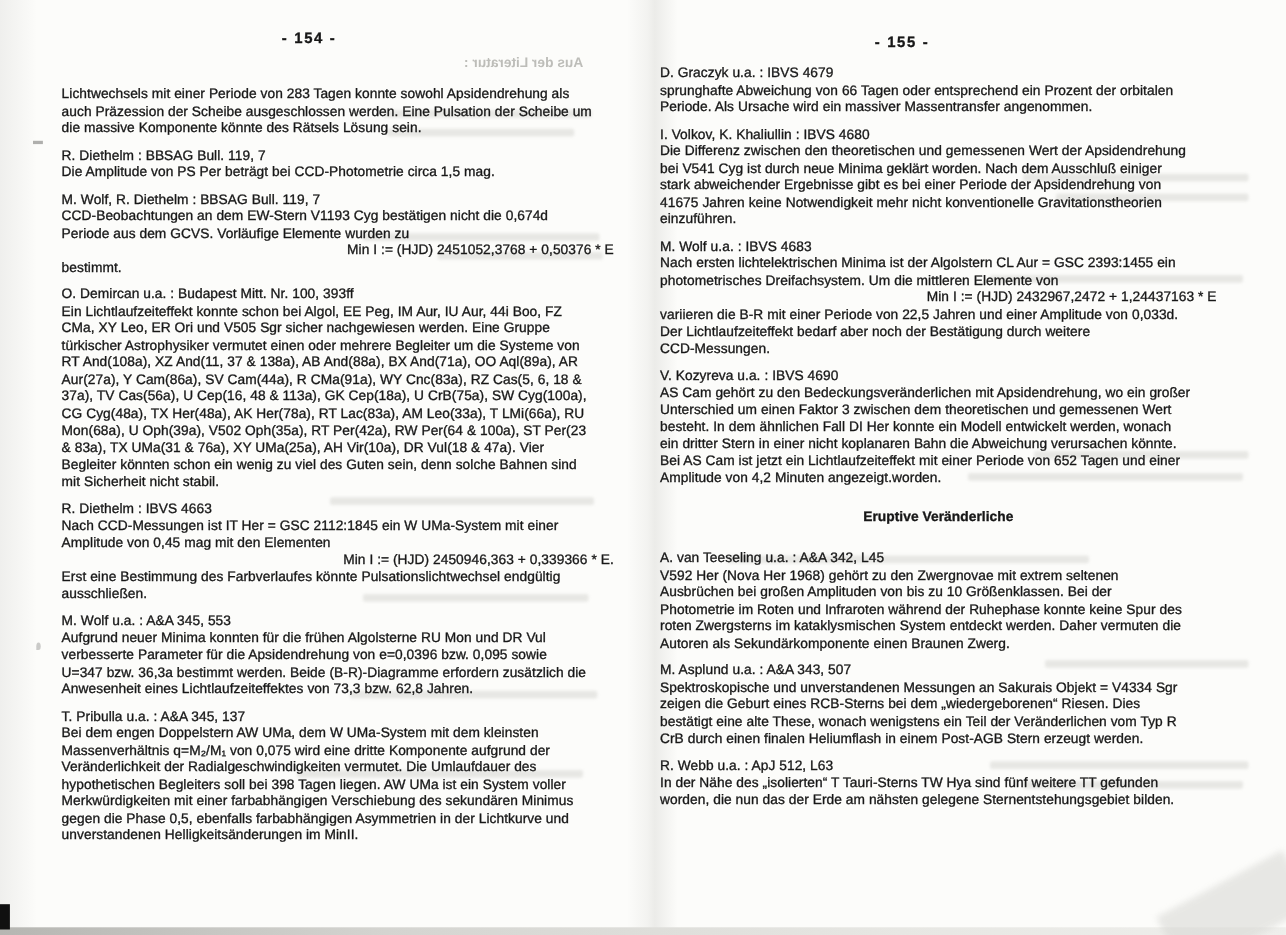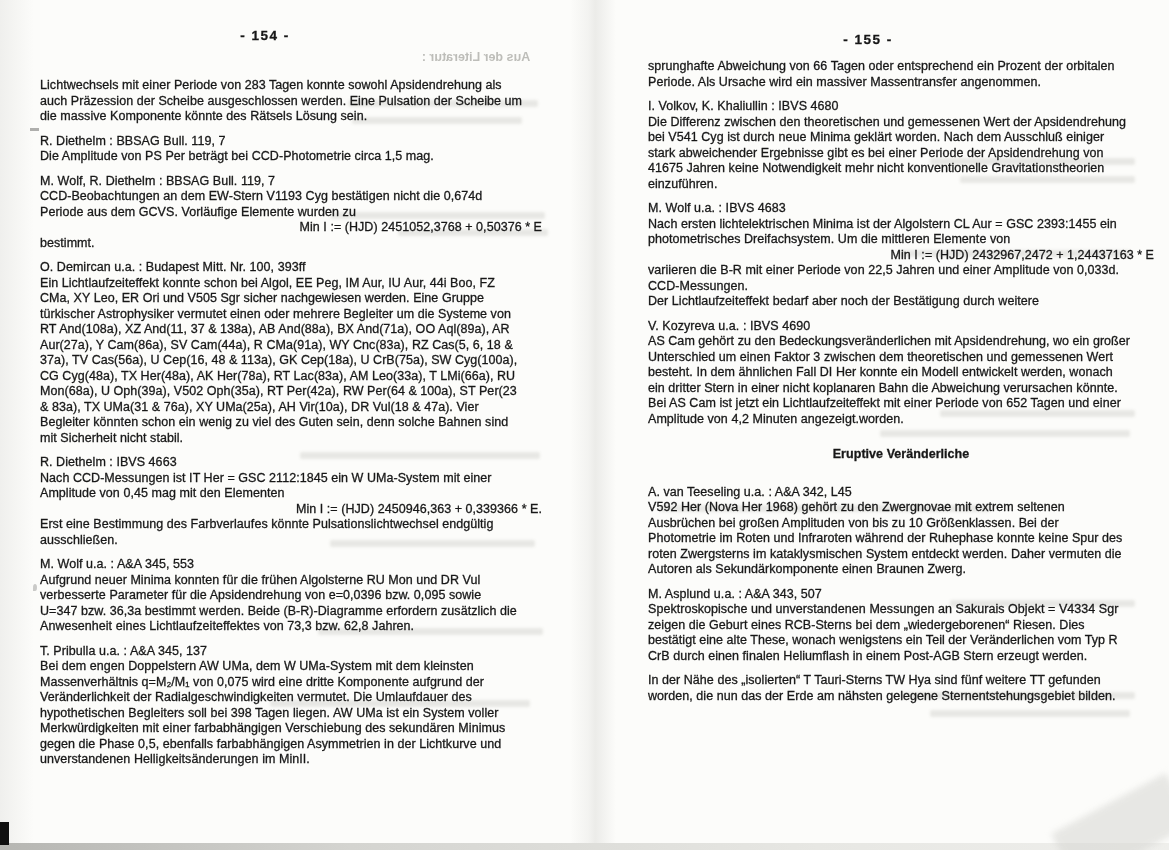--- a/index.html
+++ b/index.html
@@ -17,22 +17,22 @@
   .bottom-strip{position:absolute;left:0;bottom:0;width:100%;height:7px;
     background:linear-gradient(90deg,#b6b6b2,#d4d4d0 30%,#e7e7e3 70%,#efefec);}
   .corner-chip{position:absolute;left:0;top:822px;width:9px;height:23px;background:#101010;}
   .corner-smudge{position:absolute;right:-18px;bottom:-8px;width:130px;height:58px;
     background:#d7d7d3;opacity:.55;filter:blur(3px);transform:rotate(-28deg);}
   .stray-mark-1{position:absolute;left:30px;top:128px;width:9px;height:2.5px;background:#8f8f8c;opacity:.7;}
   .stray-mark-2{position:absolute;left:33px;top:584px;width:4px;height:7px;background:#a9a9a6;opacity:.6;border-radius:50% 50% 50% 0;}
 
   
   .page{position:absolute;top:0;}
-  .page-154{left:40px;top:26px;width:502px;}
-  .page-155{left:648px;top:30px;width:506px;}
+  .page-154{left:56px;top:26px;width:502px;}
+  .page-155{left:600px;top:30px;width:506px;}
   .page-head{text-align:center;}
   .page-number{display:inline-block;font-weight:bold;font-size:13.5px;letter-spacing:1.5px;
     -webkit-text-stroke:.3px #171717;}
   .page-154 .page-number{transform:translateX(-26px);}
   .page-155 .page-number{transform:translateX(-33px);}
   .page-body-154{margin-top:34px;}
   .page-body-155{margin-top:11px;}
 
   .block{margin-bottom:9px;}
   .heading-block{margin:20px 0 22px;}
@@ -139,39 +139,40 @@
       </div>
     </div>
 </div>
 
 <div class="page page-155">
   <div class="page-head">
     <span class="page-number">- 155 -</span>
   </div>
   <div class="page-body page-body-155">
       <div class="block">
+        <div class="line">D. Graczyk u.a. : IBVS 4679</div>
         <div class="line">sprunghafte Abweichung von 66 Tagen oder entsprechend ein Prozent der orbitalen</div>
         <div class="line">Periode. Als Ursache wird ein massiver Massentransfer angenommen.</div>
       </div>
       <div class="block">
         <div class="line">I. Volkov, K. Khaliullin : IBVS 4680</div>
         <div class="line">Die Differenz zwischen den theoretischen und gemessenen Wert der Apsidendrehung</div>
         <div class="line">bei V541 Cyg ist durch neue Minima geklärt worden. Nach dem Ausschluß einiger</div>
         <div class="line">stark abweichender Ergebnisse gibt es bei einer Periode der Apsidendrehung von</div>
         <div class="line">41675 Jahren keine Notwendigkeit mehr nicht konventionelle Gravitationstheorien</div>
         <div class="line">einzuführen.</div>
       </div>
       <div class="block">
         <div class="line">M. Wolf u.a. : IBVS 4683</div>
         <div class="line">Nach ersten lichtelektrischen Minima ist der Algolstern CL Aur = GSC 2393:1455 ein</div>
         <div class="line">photometrisches Dreifachsystem. Um die mittleren Elemente von</div>
         <div class="line center">Min I := (HJD) 2432967,2472 + 1,24437163 * E</div>
         <div class="line">variieren die B-R mit einer Periode von 22,5 Jahren und einer Amplitude von 0,033d.</div>
+        <div class="line">Der Lichtlaufzeiteffekt bedarf aber noch der Bestätigung durch weitere</div>
         <div class="line">CCD-Messungen.</div>
-        <div class="line">Der Lichtlaufzeiteffekt bedarf aber noch der Bestätigung durch weitere</div>
       </div>
       <div class="block">
         <div class="line">V. Kozyreva u.a. : IBVS 4690</div>
         <div class="line">AS Cam gehört zu den Bedeckungsveränderlichen mit Apsidendrehung, wo ein großer</div>
         <div class="line">Unterschied um einen Faktor 3 zwischen dem theoretischen und gemessenen Wert</div>
         <div class="line">besteht. In dem ähnlichen Fall DI Her konnte ein Modell entwickelt werden, wonach</div>
         <div class="line">ein dritter Stern in einer nicht koplanaren Bahn die Abweichung verursachen könnte.</div>
         <div class="line">Bei AS Cam ist jetzt ein Lichtlaufzeiteffekt mit einer Periode von 652 Tagen und einer</div>
         <div class="line">Amplitude von 4,2 Minuten angezeigt.worden.</div>
       </div>
@@ -187,17 +188,18 @@
         <div class="line">Autoren als Sekundärkomponente einen Braunen Zwerg.</div>
       </div>
       <div class="block">
         <div class="line">M. Asplund u.a. : A&amp;A 343, 507</div>
         <div class="line">Spektroskopische und unverstandenen Messungen an Sakurais Objekt = V4334 Sgr</div>
         <div class="line">zeigen die Geburt eines RCB-Sterns bei dem „wiedergeborenen“ Riesen. Dies</div>
         <div class="line">bestätigt eine alte These, wonach wenigstens ein Teil der Veränderlichen vom Typ R</div>
         <div class="line">CrB durch einen finalen Heliumflash in einem Post-AGB Stern erzeugt werden.</div>
       </div>
       <div class="block">
+        <div class="line">R. Webb u.a. : ApJ 512, L63</div>
         <div class="line">In der Nähe des „isolierten“ T Tauri-Sterns TW Hya sind fünf weitere TT gefunden</div>
         <div class="line">worden, die nun das der Erde am nähsten gelegene Sternentstehungsgebiet bilden.</div>
       </div>
     </div>
 </div>
 
 </body></html>

